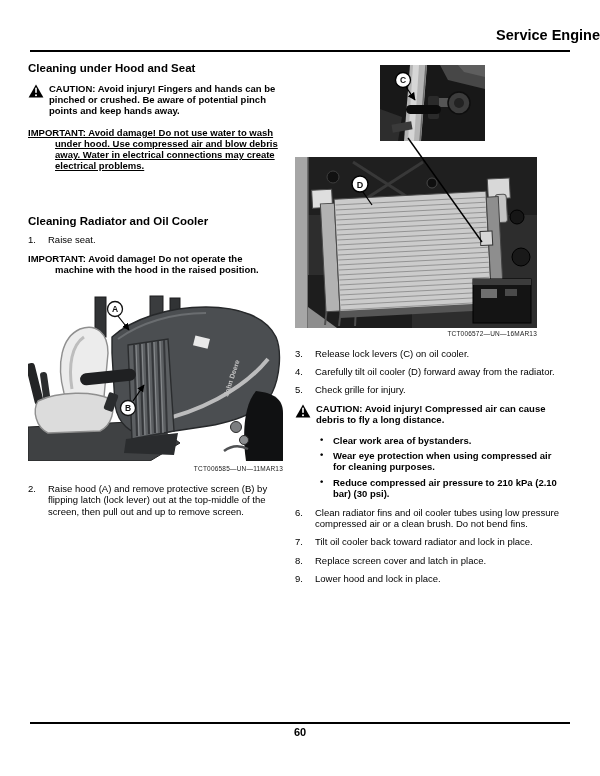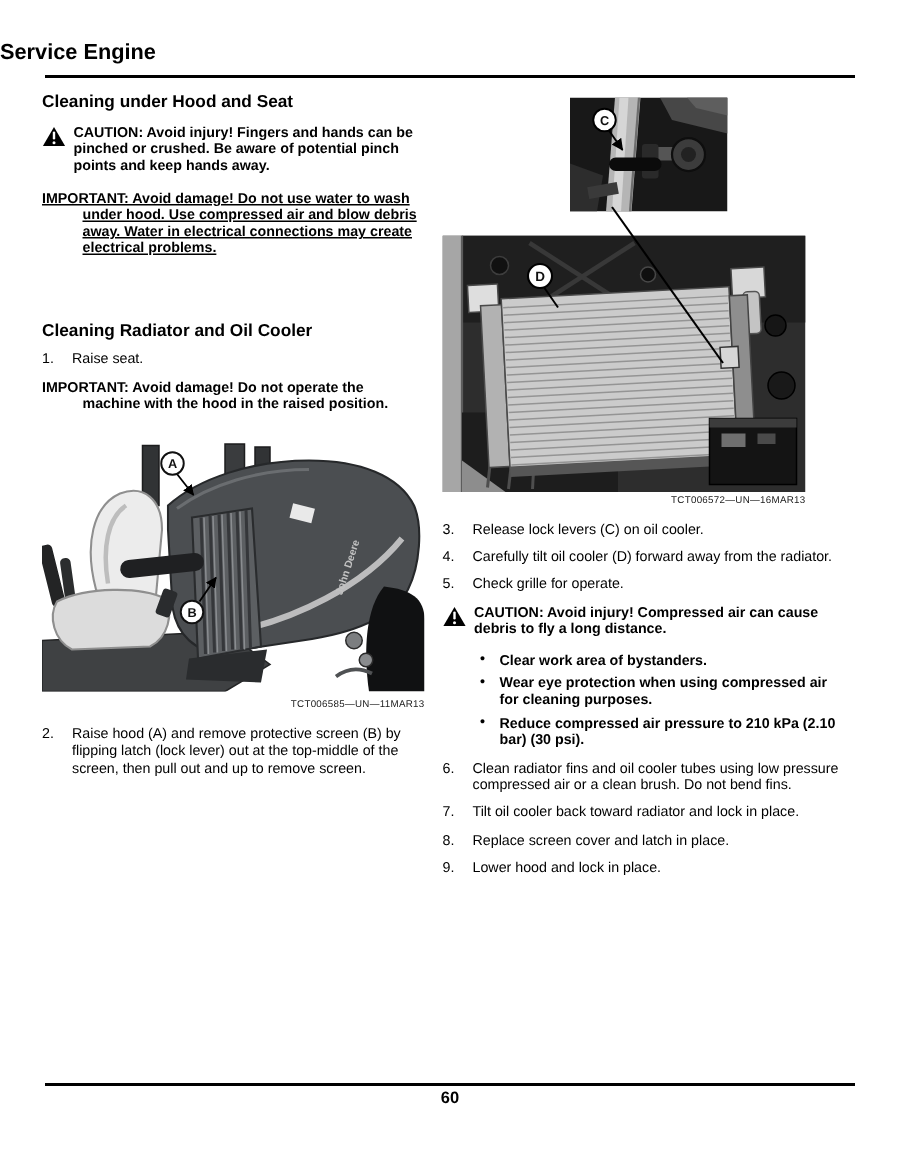--- a/index.html
+++ b/index.html
@@ -3,21 +3,21 @@
 <meta charset="utf-8">
 <style>
   * { margin:0; padding:0; box-sizing:border-box; }
   body { background:#fff; }
   .page {
     position:relative; width:600px; height:776px; background:#fff;
     font-family:"Liberation Sans", sans-serif; color:#000; overflow:hidden;
   }
   .header-title {
     position:absolute; top:27px; left:0; width:100%;
-    text-align:left; font-size:14.5px; font-weight:bold;
+    text-align:right; font-size:14.5px; font-weight:bold;
   }
   .header-rule { position:absolute; top:50px; left:30px; right:30px; height:2px; background:#000; }
   .footer-rule { position:absolute; top:722px; left:30px; right:30px; height:2px; background:#000; }
   .page-number { position:absolute; top:726px; left:0; width:100%; text-align:center; font-size:11px; font-weight:bold; }
 
   .col { position:absolute; font-size:9.5px; line-height:11.2px; }
   .col-left  { left:28px;  top:62px; width:255px; }
   .col-right { left:295px; top:60px; width:266px; }
 
   h2.sect { font-size:11.5px; font-weight:bold; line-height:13px; }
@@ -271,21 +271,21 @@
       <div class="step">
         <span class="num">3.</span>
         <span>Release lock levers (C) on oil cooler.</span>
       </div>
       <div class="step">
         <span class="num">4.</span>
         <span>Carefully tilt oil cooler (D) forward away from the radiator.</span>
       </div>
       <div class="step">
         <span class="num">5.</span>
-        <span>Check grille for operate.</span>
+        <span>Check grille for injury.</span>
       </div>
 
       <div class="caution">
         <span class="warn">
           <svg width="16" height="14" viewBox="0 0 16 14">
             <path d="M8,0.6 L15.4,13.4 L0.6,13.4 Z" fill="#000"></path>
             <rect x="7.2" y="3.6" width="1.6" height="5.4" rx="0.8" fill="#fff"></rect>
             <circle cx="8" cy="11.2" r="1" fill="#fff"></circle>
           </svg>
         </span>

